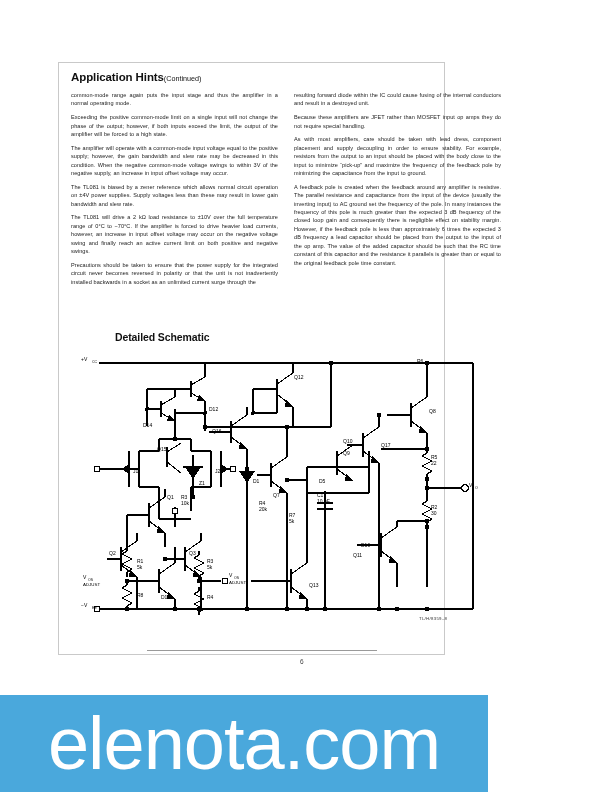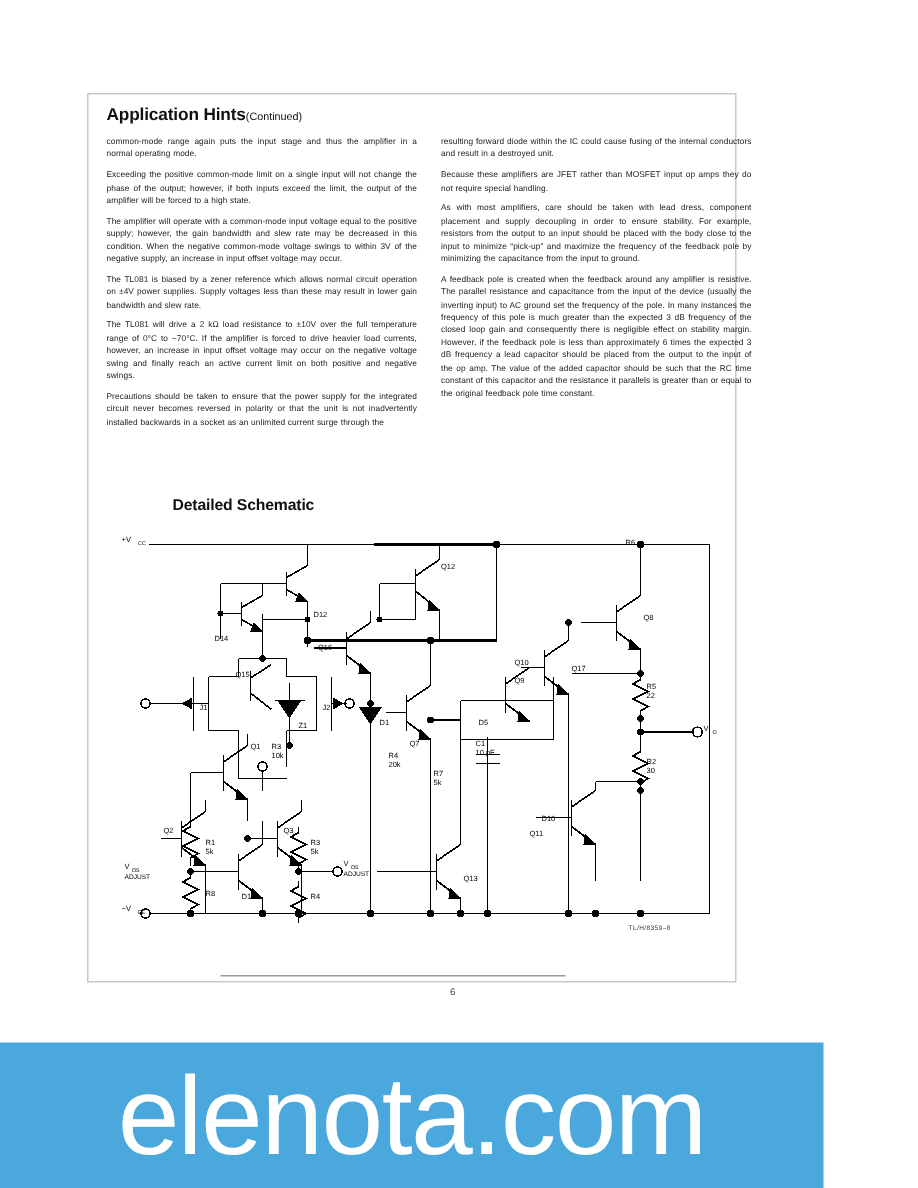--- a/index.html
+++ b/index.html
@@ -14,21 +14,21 @@
     font-family: "Liberation Sans", sans-serif;
     color: #111111;
     overflow: hidden;
   }
 
   
   #page-frame {
     position: absolute;
     left: 58px;
     top: 62px;
-    width: 433px;
+    width: 387px;
     height: 593px;
     border: 1px solid #c9c9c9;
     box-sizing: border-box;
     background: #ffffff;
   }
 
   
   #app-hints-heading {
     position: absolute;
     left: 12px;
@@ -113,21 +113,21 @@
     top: 658px;
     font-size: 6.5px;
     color: #444;
   }
 
   
   #watermark-banner {
     position: absolute;
     left: 0;
     top: 695px;
-    width: 549px;
+    width: 488px;
     height: 97px;
     background: #4aa8dc;
     display: flex;
     align-items: center;
     justify-content: center;
   }
   #watermark-text {
     font-family: "Liberation Sans", sans-serif;
     font-size: 74px;
     font-weight: 400;

